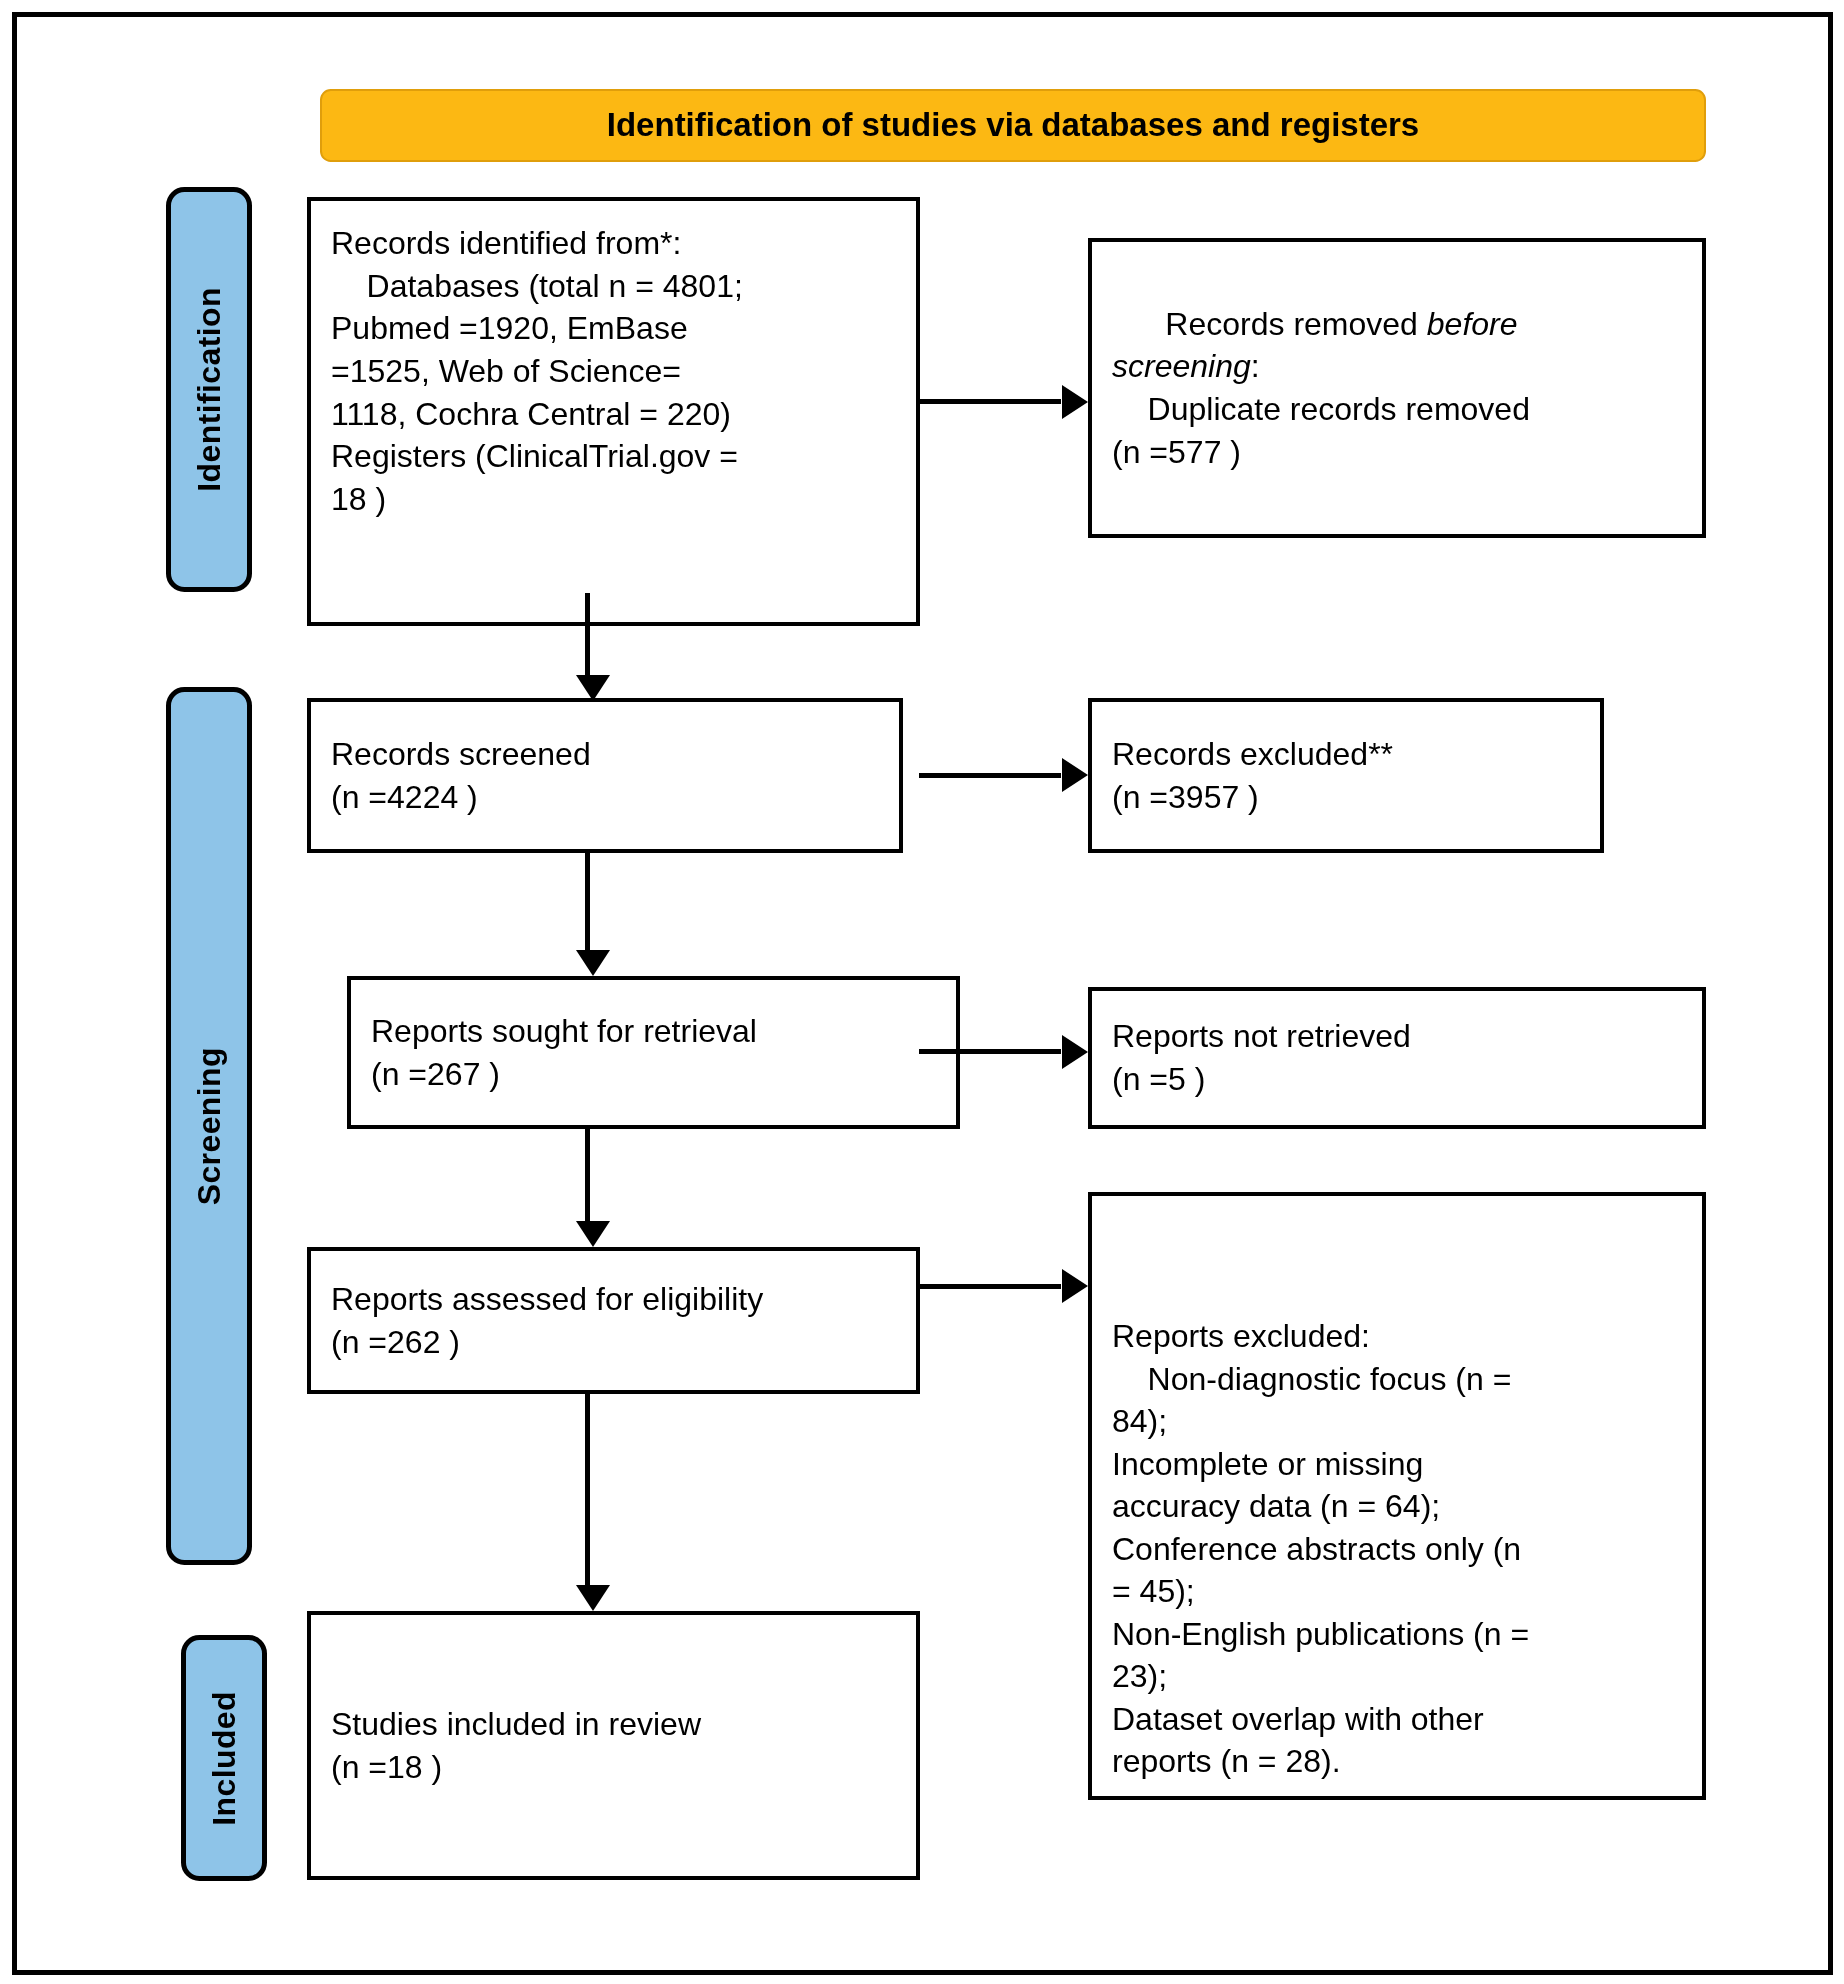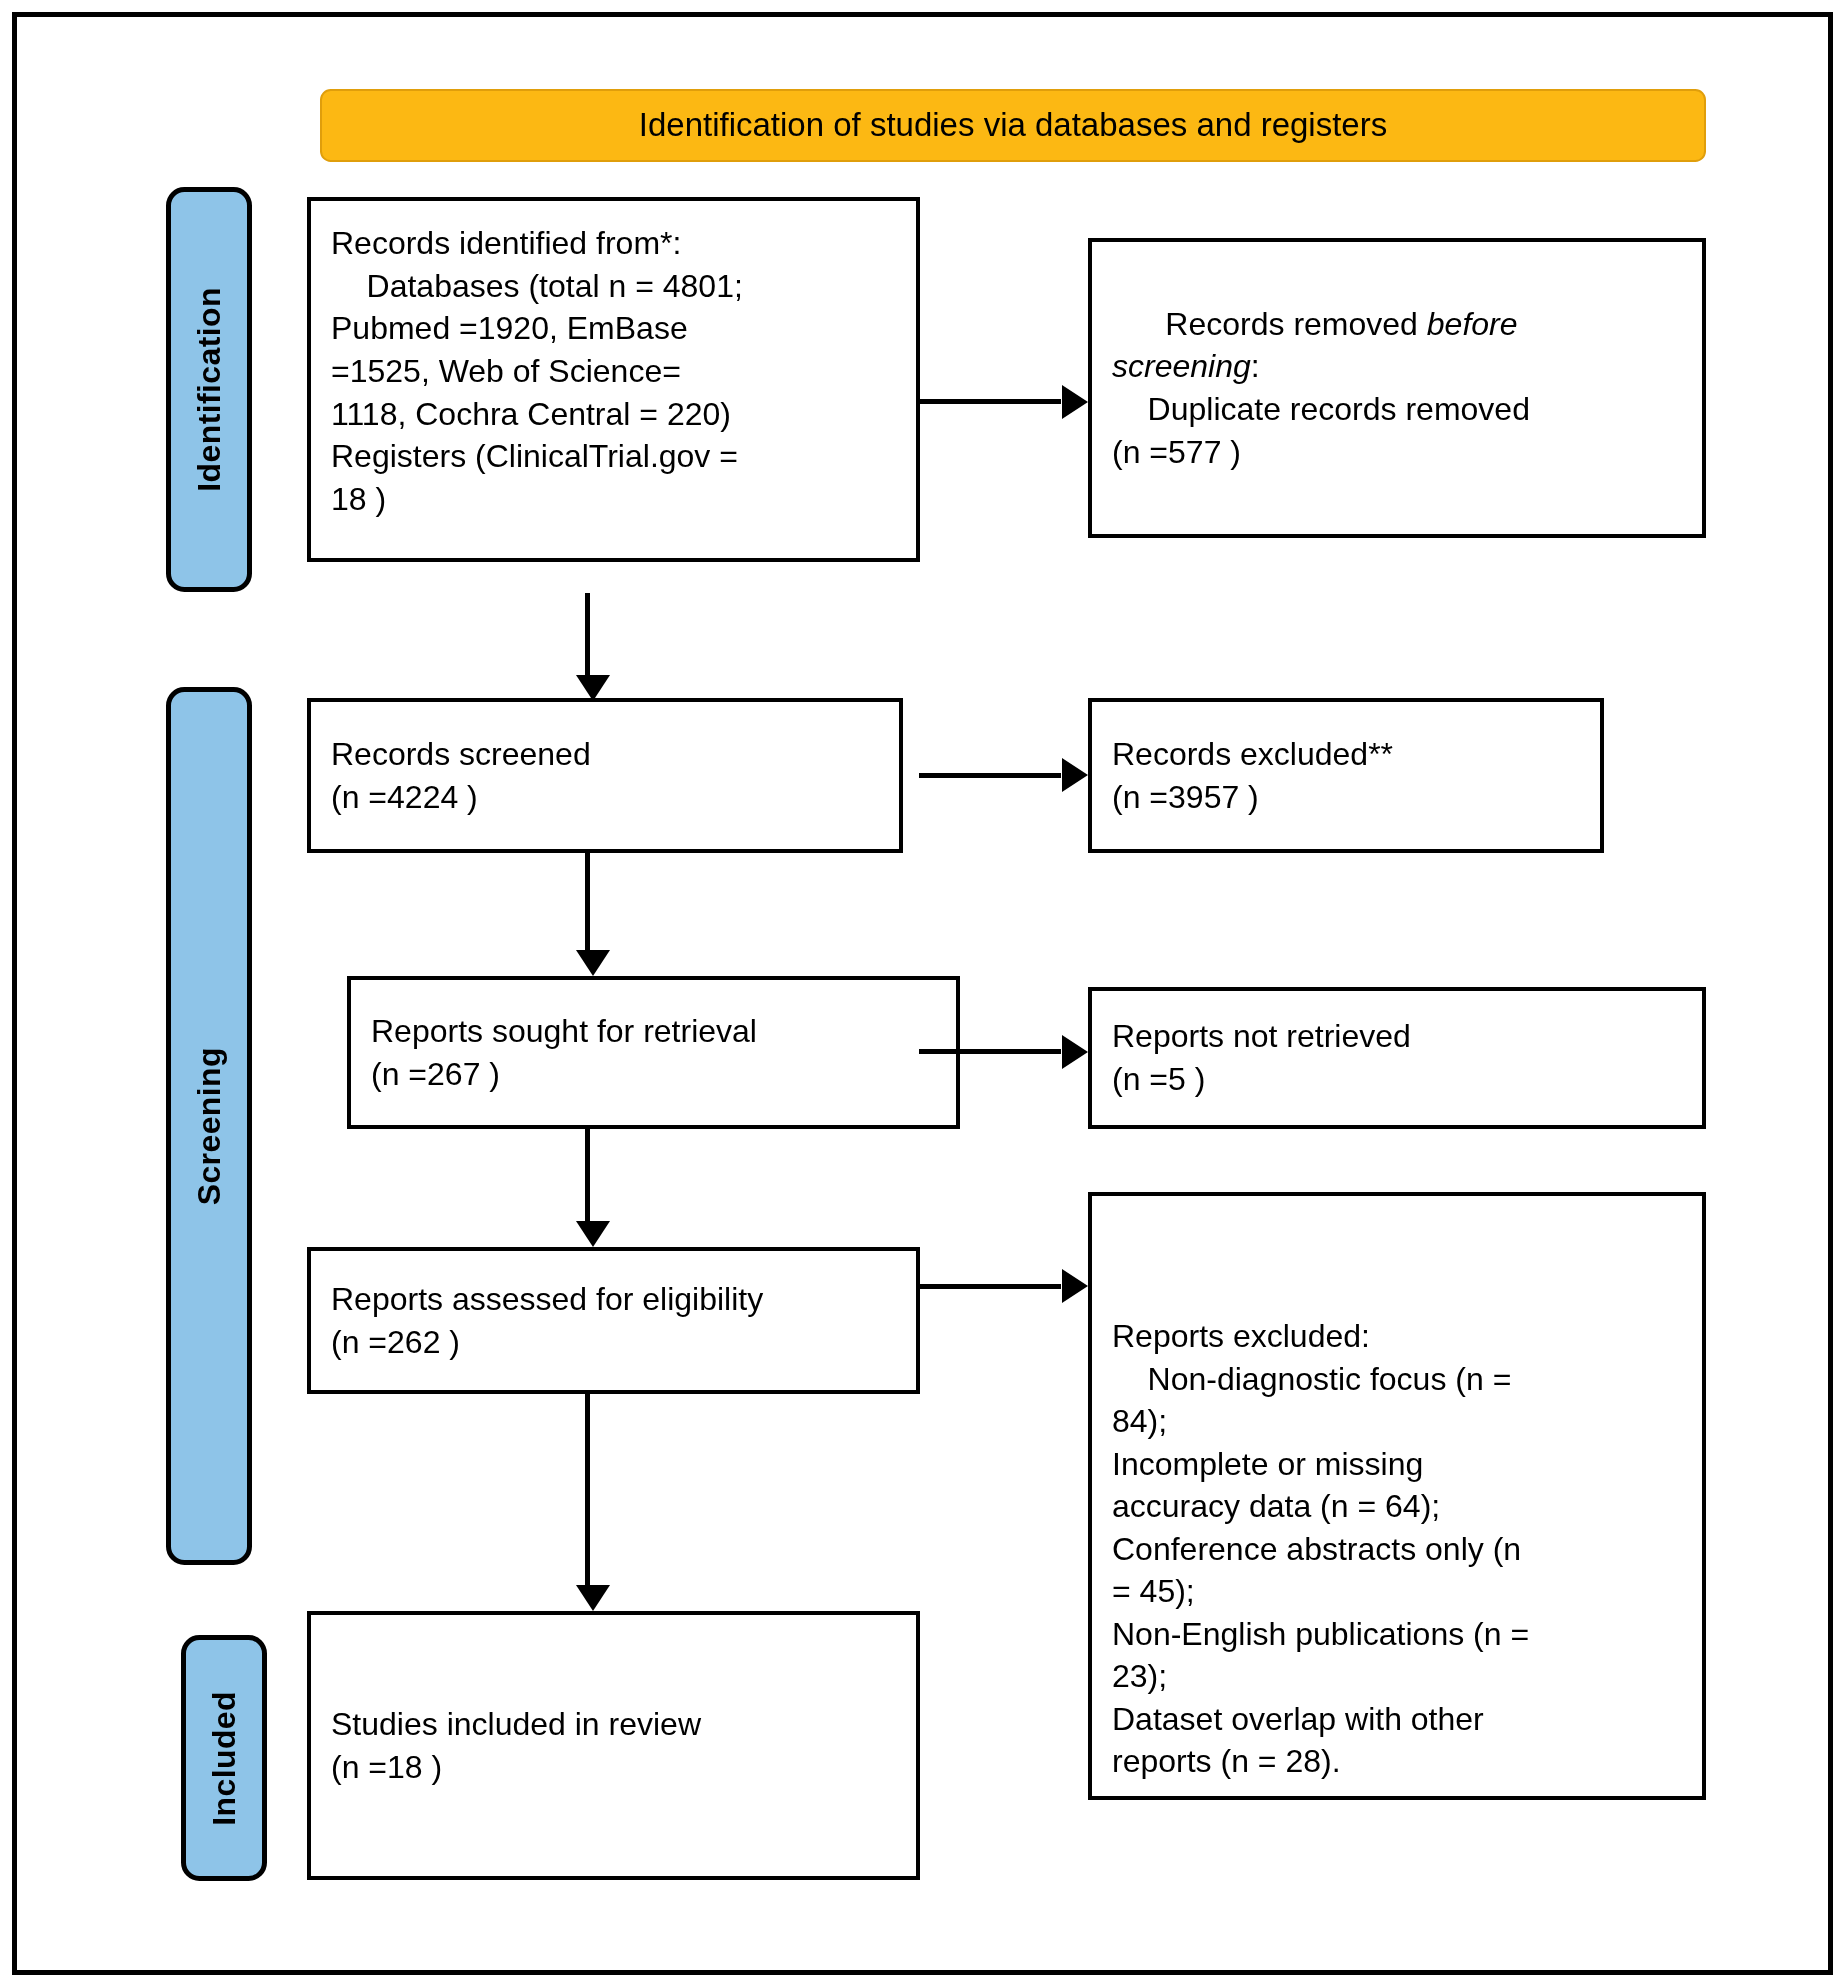--- a/index.html
+++ b/index.html
@@ -48,21 +48,21 @@
   .header-bar {
     position: absolute;
     background: #fcb813;
     border: 2.3px solid #e09e0b;
     border-radius: 10.7px;
     display: flex;
     align-items: center;
     justify-content: center;
   }
   .header-bar .header-label {
-    font-weight: normal;
+    font-weight: bold;
     font-size: 33px;
     color: #000000;
     text-align: center;
     line-height: 1.1;
   }
 
   
   .flow-box {
     position: absolute;
     background: #ffffff;
@@ -122,21 +122,21 @@
   </div>
 
   <div class="stage-bar" style="left:166px; top:687px; width:86px; height:878px;">
     <span class="stage-label">Screening</span>
   </div>
 
   <div class="stage-bar" style="left:181px; top:1635px; width:86px; height:246px;">
     <span class="stage-label">Included</span>
   </div>
 
-  <div class="flow-box top-align" style="left:307px; top:197px; width:613px; height:365px;">
+  <div class="flow-box top-align" style="left:307px; top:197px; width:613px; height:429px;">
     <div class="box-text">Records identified from*:
     Databases (total n = 4801;
 Pubmed =1920, EmBase
 =1525, Web of Science=
 1118, Cochra Central = 220)
 Registers (ClinicalTrial.gov =
 18 )</div>
   </div>
 
   <div class="flow-box" style="left:1088px; top:238px; width:618px; height:300px;">

